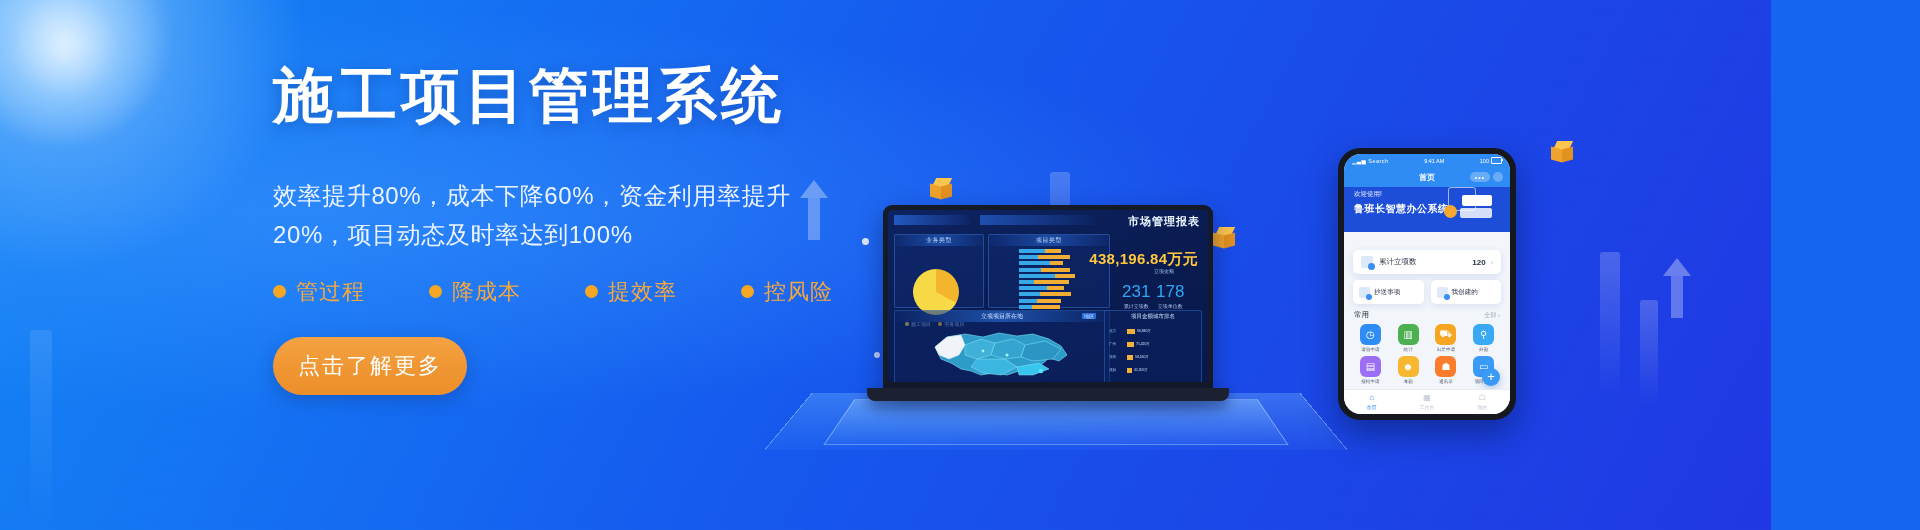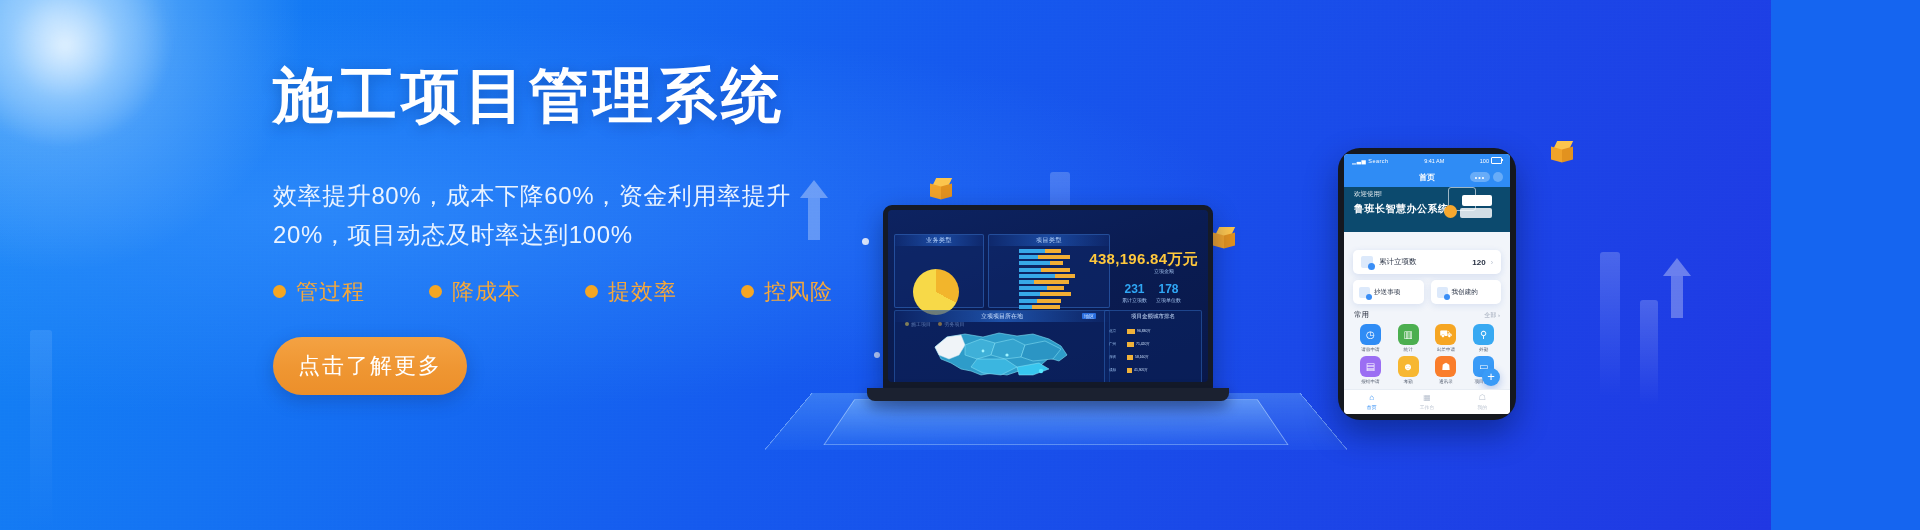--- a/index.html
+++ b/index.html
@@ -105,50 +105,50 @@
     background:conic-gradient(#f2b52c 0deg 118deg,#f7d948 118deg 360deg);}
   .legend{position:absolute;left:10px;top:86px;font-size:5px;color:#a8c8f5;}
   .legend i{display:inline-block;width:4px;height:4px;border-radius:50%;margin-right:2px;}
   .hbars{position:absolute;left:102px;top:30px;width:88px;height:56px;}
   .hbars .row{position:relative;height:4px;margin-bottom:2.2px;}
   .hbars .b1{position:absolute;left:0;height:100%;background:#37a8e8;}
   .hbars .b2{position:absolute;height:100%;background:#f2ae34;}
   .bignum{position:absolute;right:10px;top:40px;font-size:15px;font-weight:700;color:#ffc83c;letter-spacing:.3px;}
   .bignum-cap{position:absolute;right:34px;top:58px;font-size:5px;color:#a6c6f2;}
   .kpi{position:absolute;top:72px;text-align:center;}
-  .kpi .v{font-size:12px;font-weight:700;color:#2fa7f5;}
+  .kpi .v{font-size:17px;font-weight:400;color:#2fa7f5;}
   .kpi .c{font-size:5px;color:#a6c6f2;margin-top:1px;}
   .mapwrap{position:absolute;left:6px;top:100px;width:214px;height:72px;border:1px solid rgba(70,140,235,.35);background:rgba(12,38,105,.5);border-radius:2px;}
   .mapwrap .ph{position:absolute;left:0;right:0;top:0;height:11px;font-size:6px;color:#cfe3ff;text-align:center;line-height:11px;background:linear-gradient(90deg,rgba(25,70,170,.05),rgba(45,120,230,.55),rgba(25,70,170,.05));}
   .china{position:absolute;left:26px;top:14px;width:160px;height:56px;}
   .china svg{width:100%;height:100%;}
   .rtbars{position:absolute;right:6px;top:100px;width:96px;height:72px;border:1px solid rgba(70,140,235,.35);background:rgba(12,38,105,.45);border-radius:2px;}
   .rtbars .ph{position:absolute;left:0;right:0;top:0;height:11px;font-size:5.5px;color:#cfe3ff;text-align:center;line-height:11px;}
   .rtrow{position:absolute;left:4px;right:4px;height:5px;}
   .rtrow .lab{position:absolute;left:0;width:16px;font-size:3.6px;color:#9cc0ef;line-height:5px;}
   .rtrow .bb{position:absolute;left:18px;height:100%;background:#f0b23a;}
   .rtrow .vv{position:absolute;font-size:3.4px;color:#cfe3ff;line-height:5px;}
 
   
   .phone{
     position:absolute;left:1338px;top:148px;width:178px;height:272px;
     background:#15181f;border-radius:22px;padding:6px;box-sizing:border-box;
     box-shadow:0 14px 32px rgba(0,18,70,.45);
   }
-  .phone .pscreen{position:relative;width:100%;height:100%;border-radius:4px;overflow:hidden;background:#f2f5fa;}
+  .phone .pscreen{position:relative;width:100%;height:100%;border-radius:17px;overflow:hidden;background:#f2f5fa;}
   .pstatus{height:13px;background:#2f8cf5;display:flex;align-items:center;justify-content:space-between;padding:0 8px;color:#fff;font-size:5.5px;}
   .pstatus .sig{letter-spacing:.5px;}
   .pbatt{width:9px;height:4.5px;border:.6px solid #fff;border-radius:1px;position:relative;}
   .pbatt:after{content:"";position:absolute;right:-1.8px;top:1.2px;width:1.2px;height:2px;background:#fff;}
   .phead{height:20px;background:#2f8cf5;display:flex;align-items:center;justify-content:center;position:relative;}
   .phead .ht{color:#fff;font-size:8px;font-weight:700;}
   .phead .hr{position:absolute;right:7px;top:5px;display:flex;gap:3px;align-items:center;}
   .hcap{width:20px;height:10px;border-radius:6px;background:rgba(255,255,255,.28);display:flex;align-items:center;justify-content:center;color:#fff;font-size:7px;letter-spacing:1px;}
   .hcir{width:10px;height:10px;border-radius:50%;background:rgba(255,255,255,.28);}
-  .phero{position:relative;background:#0c4a6e;padding:3px 10px 16px;}
+  .phero{position:relative;background:#1d4ed8;padding:3px 10px 16px;}
   .phero .w1{color:rgba(255,255,255,.9);font-size:6.5px;}
   .phero .w2{color:#fff;font-size:10px;font-weight:700;margin-top:3px;letter-spacing:.5px;}
   .heroart{position:absolute;right:8px;top:-2px;width:56px;height:38px;}
   .heroart .c1{position:absolute;left:2px;top:2px;width:26px;height:22px;border:1.4px solid rgba(255,255,255,.6);border-radius:3px;}
   .heroart .c2{position:absolute;left:16px;top:10px;width:30px;height:11px;border-radius:2px;background:#fff;}
   .heroart .c3{position:absolute;left:14px;top:23px;width:32px;height:10px;border-radius:2px;background:rgba(255,255,255,.82);}
   .heroart .badge{position:absolute;left:-2px;top:20px;width:13px;height:13px;border-radius:50%;background:#f7a82e;}
   .pcard{
     position:absolute;left:9px;right:9px;top:96px;height:24px;background:#fff;border-radius:5px;
     display:flex;align-items:center;padding:0 8px;box-sizing:border-box;box-shadow:0 2px 7px rgba(30,80,180,.14);
@@ -243,20 +243,25 @@
 
     <button class="cta">点击了解更多</button>
   </div>
 
   <div class="plinth"></div>
   <div class="plinth2"></div>
 
   <div class="laptop">
     <div class="screen">
       <div class="inner">
+        <div class="dash-top">
+          <div class="dash-chip"></div>
+          <div class="dash-chip2"></div>
+          <div class="dash-title">市场管理报表</div>
+        </div>
 
         <div class="panel" style="left:6px;top:24px;width:88px;height:72px;">
           <div class="ph">业务类型</div>
           <div class="pie"></div>
           <div class="legend">
             <span><i style="background:#f7d948"></i><span>施工项目</span></span>
             <span style="margin-left:6px"><i style="background:#f2b52c"></i><span>劳务项目</span></span>
           </div>
         </div>
 

